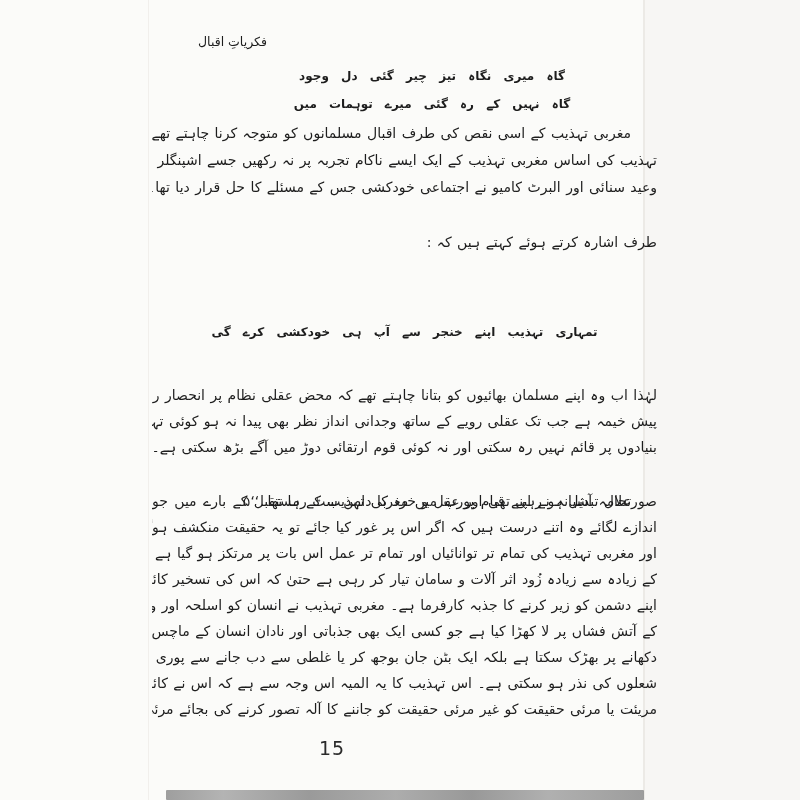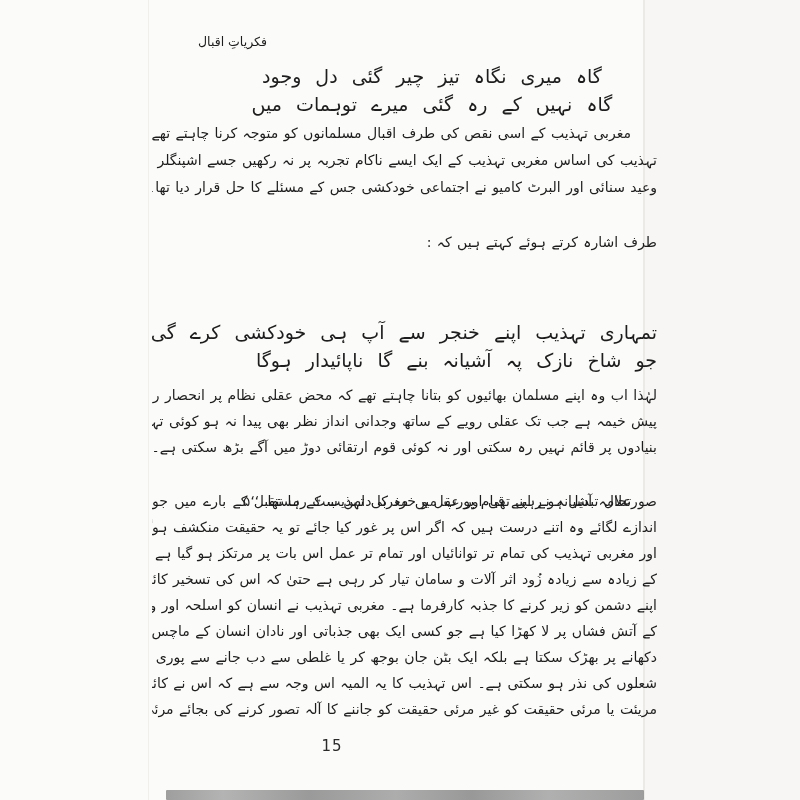--- a/index.html
+++ b/index.html
@@ -22,30 +22,30 @@
   .line{
     font-size:14px;line-height:27px;height:27px;
     white-space:nowrap;overflow:hidden;
     text-align:justify;text-align-last:justify;
     word-spacing:1px;
   }
   .short{text-align:right;text-align-last:right;margin-top:28px;}
   .indent{padding-right:26px;}
   .verse{text-align:center;}
   .verse .vline{
-    font-size:19px;font-weight:normal;line-height:28px;height:28px;
+    font-size:12px;font-weight:bold;line-height:28px;height:28px;
     white-space:nowrap;text-align-last:center;word-spacing:8px;
   }
   .v1{padding-left:55px;}
   .v2a{padding-left:0px;word-spacing:5px;}
   .v2b{padding-left:110px;word-spacing:11px;}
   .quoteblock{padding-right:14px;padding-left:62px;}
   .pagenum{
     position:absolute;top:737px;left:0;width:664px;
-    text-align:center;font-size:15px;letter-spacing:1px;color:#2a2a2a;
+    text-align:center;font-size:19px;letter-spacing:1px;color:#2a2a2a;
   }
   .scan-bar{
     position:absolute;top:790px;left:166px;width:478px;height:10px;
     background:linear-gradient(90deg,#8e8e8e 0%,#a7a7a7 12%,#898989 30%,#9f9f9f 48%,#878787 64%,#a3a3a3 80%,#8c8c8c 100%);
     border-radius:1px;opacity:.85;
   }
 </style>
 </head>
 <body>
 
@@ -65,21 +65,20 @@
   <div class="textcol" style="top:120px">
     <div class="line indent">مغربی تہذیب کے اسی نقص کی طرف اقبال مسلمانوں کو متوجہ کرنا چاہتے تھے کہ وہ اپنی</div>
     <div class="line">تہذیب کی اساس مغربی تہذیب کے ایک ایسے ناکام تجربہ پر نہ رکھیں جسے اشپنگلر نے زوال کی</div>
     <div class="line">وعید سنائی اور البرٹ کامیو نے اجتماعی خودکشی جس کے مسئلے کا حل قرار دیا تھا۔ ڈاکٹر وزیر آغا اسی</div>
     <div class="line short">طرف اشارہ کرتے ہوئے کہتے ہیں کہ :</div>
   </div>
 
 
   <div class="textcol verse" style="top:318px">
     <div class="vline v2a">تمہاری تہذیب اپنے خنجر سے آپ ہی خودکشی کرے گی</div>
-    <div class="vline v2b">جو شاخ نازک پہ آشیانہ بنے گا ناپائیدار ہوگا</div>
   </div>
 
   <div class="textcol" style="top:382px">
     <div class="line" style="line-height:26px;height:26px">لہٰذا اب وہ اپنے مسلمان بھائیوں کو بتانا چاہتے تھے کہ محض عقلی نظام پر انحصار روحانی افلاس کا</div>
     <div class="line" style="line-height:26px;height:26px">پیش خیمہ ہے جب تک عقلی رویے کے ساتھ وجدانی انداز نظر بھی پیدا نہ ہو کوئی تہذیب مضبوط</div>
     <div class="line" style="line-height:26px;height:26px">بنیادوں پر قائم نہیں رہ سکتی اور نہ کوئی قوم ارتقائی دوڑ میں آگے بڑھ سکتی ہے۔ ادھر خود مغرب میں بھی</div>
     <div class="line short" style="line-height:26px;height:26px">صورتحال تبدیل ہو رہی تھی اور عقل و خرد کا دامن سٹ رہا تھا۔‘‘۵</div>
   </div>
 
   <div class="textcol" style="top:488px">

